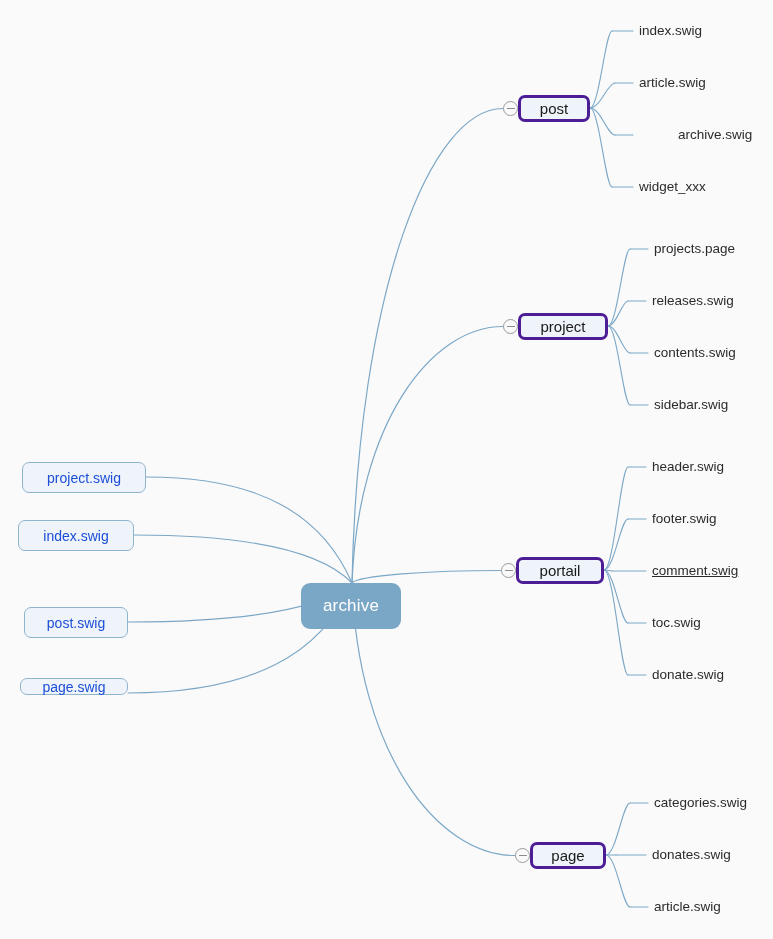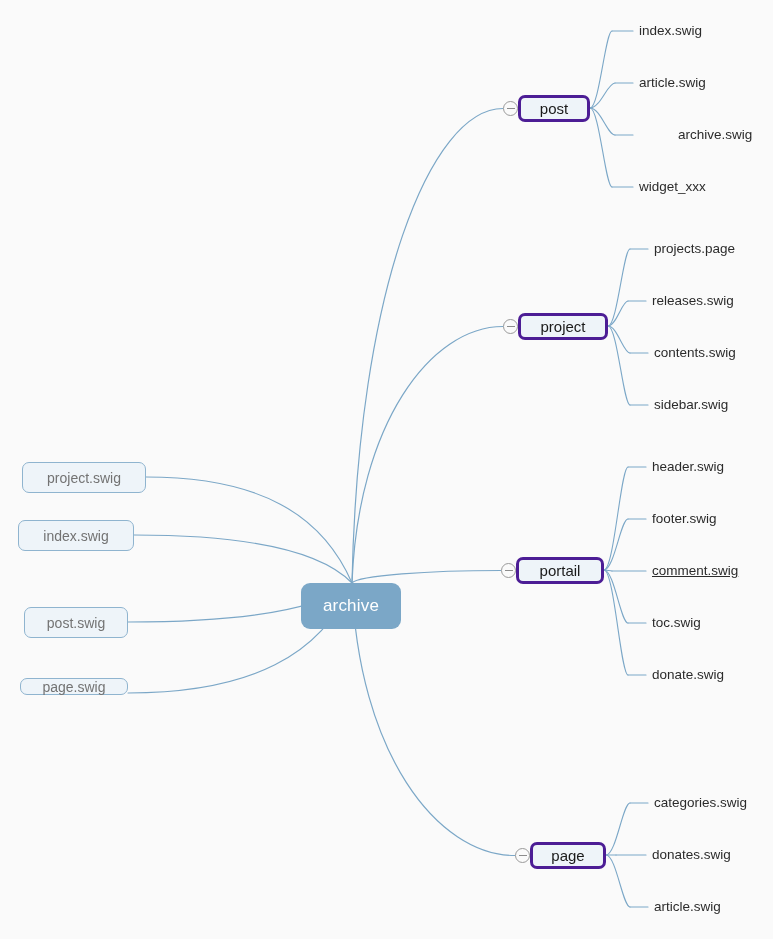--- a/index.html
+++ b/index.html
@@ -48,21 +48,21 @@
     background: #eef4f9;
     border: 3px solid #4c1d95;
     border-radius: 7px;
     color: #1a1a1a;
     font-size: 15px;
   }
   .node-left {
     background: #eef4f9;
     border: 1px solid #8fb4cf;
     border-radius: 7px;
-    color: #737373;
+    color: #1d4ed8;
     font-size: 14px;
   }
   .leaf-label {
     position: absolute;
     color: #2b2b2b;
     font-size: 13.5px;
     white-space: nowrap;
     line-height: 1;
   }
   .collapse-toggle {

